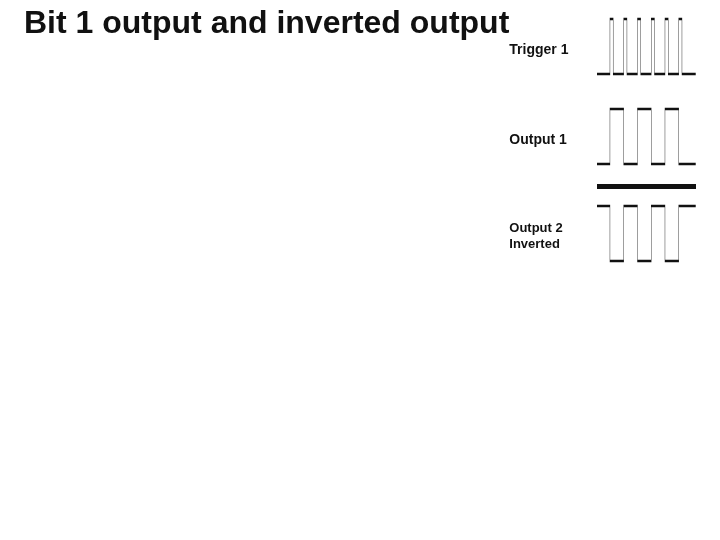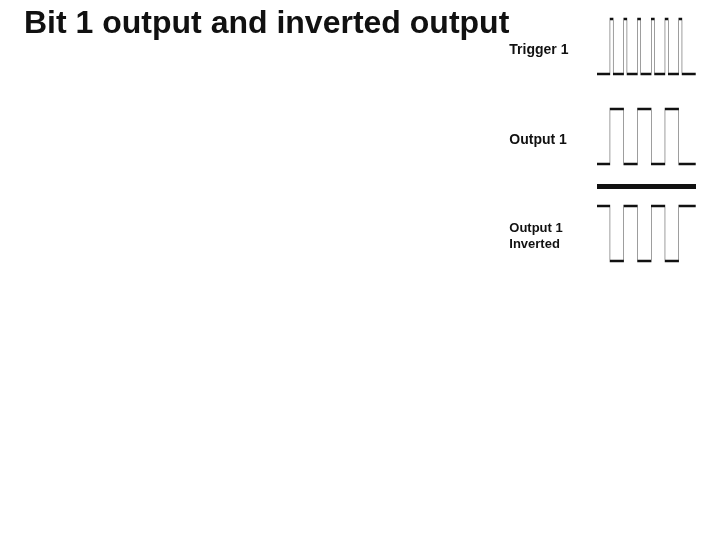--- a/index.html
+++ b/index.html
@@ -97,21 +97,21 @@
             505,15 505,70
             610,70
           " fill="none" stroke="#111" stroke-width="2.5"></polyline>
         </svg>
       </div>
     </div>
 
     <div class="divider"></div>
 
     <div class="wave-row" style="height: 90px; margin-top: 2px;">
-      <div class="wave-label" style="font-size:13px;">Output 1 Inverted</div>
+      <div class="wave-label" style="font-size:13px;">Output 2 Inverted</div>
       <div class="wave-canvas">
         <svg width="100%" height="90" viewBox="0 0 610 90" preserveAspectRatio="none">
 
           <polyline points="
             0,15
             80,15 80,70
             165,70 165,15
             250,15 250,70
             335,70 335,15
             420,15 420,70

